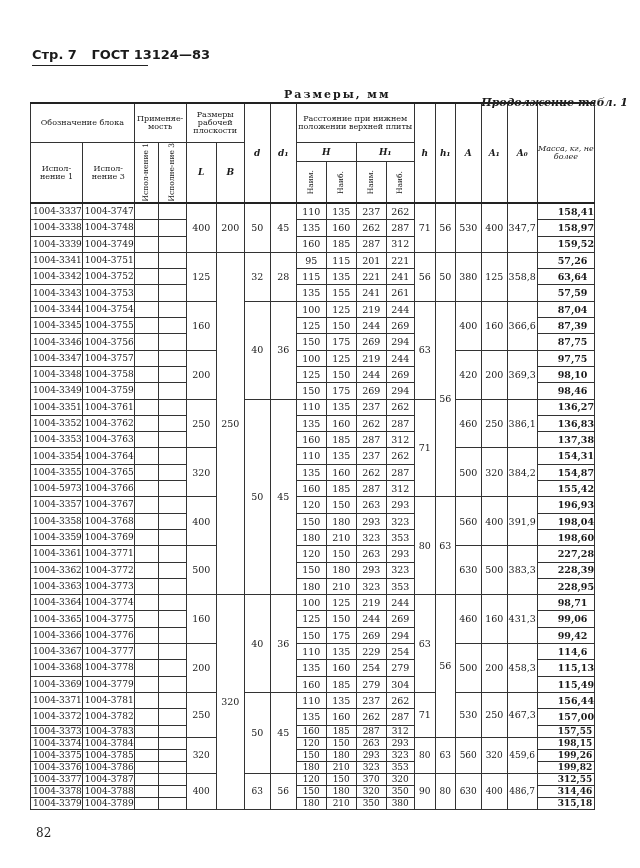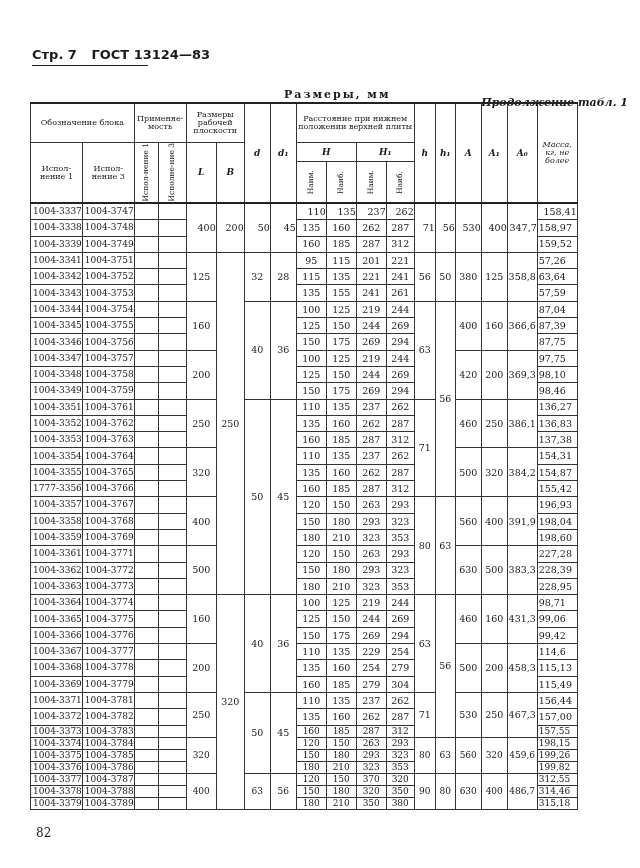--- a/index.html
+++ b/index.html
@@ -13,24 +13,24 @@
   table.main { border-top:2px solid #222; }
   th, td { border:1px solid #333; text-align:center; padding:0; line-height:1; }
   th { font-weight:normal; font-size:8px; }
   th.it { font-style:italic; font-weight:bold; font-size:9px; }
   .vert { writing-mode:vertical-rl; transform:rotate(180deg); font-size:7.5px; margin:auto; }
   td { height:15.3px; }
   tr.thin td { height:11px; font-size:9px; }
   thead tr.h1 th { height:38px; }
   thead tr.h2 th { height:18px; }
   thead tr.h3 th { height:40px; }
-  tbody tr:first-child td { border-top:2px solid #222;text-align:right; }
+  tbody tr:first-child td { border-top:2px solid #222; }
   td.code { text-align:left; padding-left:2px; font-size:9px; white-space:nowrap; }
   td.blank { }
-  td.mass { text-align:left; padding-left:1px; }
+  td.mass { text-align:left; padding-left:20px;font-weight:bold; }
 </style>
 </head>
 <body>
 
 <div class="page-header">
   <span>Стр. 7</span>
   <span>ГОСТ 13124—83</span>
 </div>
 <div class="table-caption">Продолжение табл. 1</div>
 <div class="dim-caption">Размеры, мм</div>
@@ -323,21 +323,21 @@
         <td class="code">1004-3765</td>
         <td class="blank"></td>
         <td class="blank"></td>
         <td>135</td>
         <td>160</td>
         <td>262</td>
         <td>287</td>
         <td class="mass">154,87</td>
       </tr>
       <tr>
-        <td class="code">1777-3356</td>
+        <td class="code">1004-5973</td>
         <td class="code">1004-3766</td>
         <td class="blank"></td>
         <td class="blank"></td>
         <td>160</td>
         <td>185</td>
         <td>287</td>
         <td>312</td>
         <td class="mass">155,42</td>
       </tr>
       <tr>

